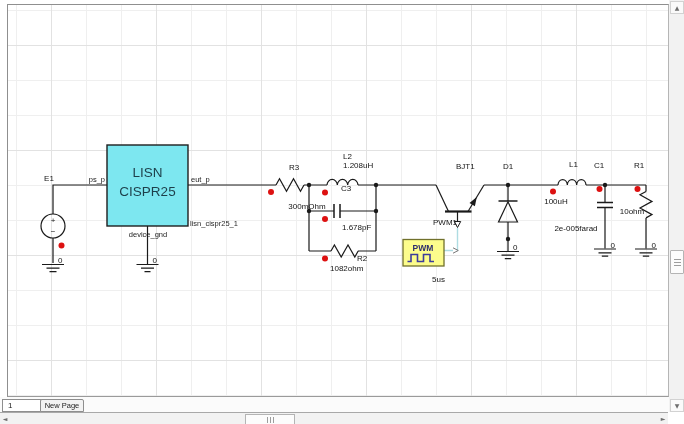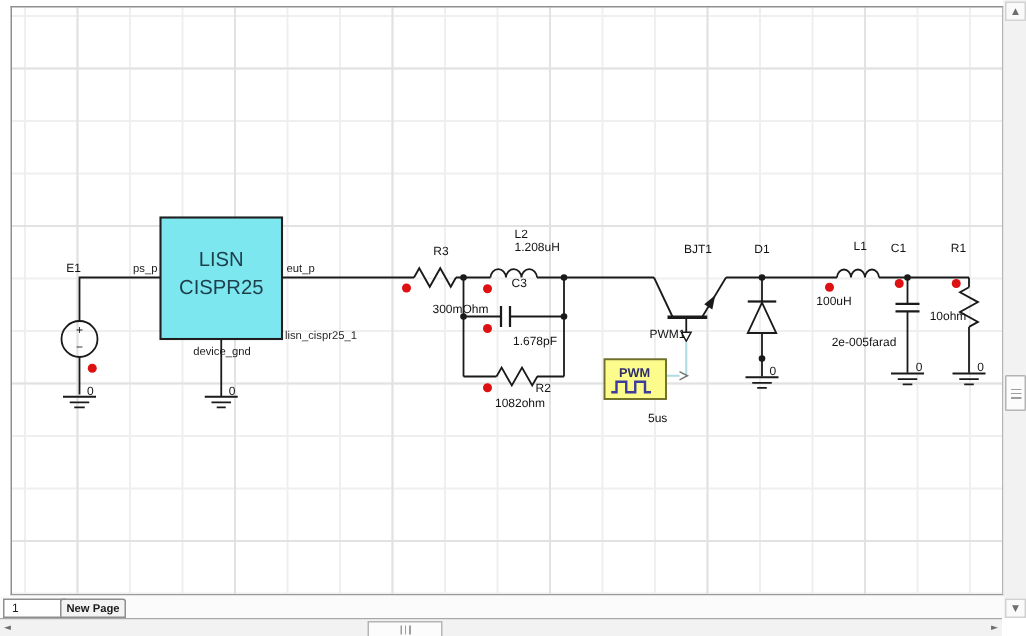--- a/index.html
+++ b/index.html
@@ -34,21 +34,21 @@
   .vscroll .down{left:1px;top:399px;width:12px;height:11px;}
   .vthumb{position:absolute;left:1px;top:250px;width:12px;height:22px;background:#fcfcfc;
           border:1px solid #b4b4b4;border-radius:1px;display:flex;align-items:center;justify-content:center;}
   .vthumb .grip{width:7px;height:7px;
      background:repeating-linear-gradient(#9d9d9d 0 1px, transparent 1px 3px);}
   .tabstrip{position:absolute;left:0;top:397px;width:669px;height:15px;background:#fbfbfb;
             border-bottom:1px solid #a8a8a8;}
   .pagenum{position:absolute;left:2px;top:2px;width:35px;height:11px;background:#fff;
            border:1px solid #8e8e8e;font-size:8px;color:#222;padding-left:5px;line-height:11px;}
   .pagetab{position:absolute;left:40px;top:2px;width:42px;height:11px;background:#f3f3f3;
-           border:1px solid #8e8e8e;border-radius:2px 2px 0 0;font-size:7.5px;font-weight:bold;
+           border:1px solid #8e8e8e;border-radius:2px 2px 0 0;font-size:7.5px;font-weight:normal;
            color:#1c1c1c;text-align:center;line-height:11px;}
   .hscroll{position:absolute;left:0;top:413px;width:668px;height:11px;background:#f2f2f2;}
   .hscroll .left{left:0;top:1px;width:10px;height:9px;border:none;background:none;}
   .hscroll .right{left:658px;top:1px;width:10px;height:9px;border:none;background:none;}
   .hthumb{position:absolute;left:245px;top:1px;width:48px;height:9px;background:#fcfcfc;
           border:1px solid #b4b4b4;display:flex;align-items:center;justify-content:center;}
   .hthumb .grip{width:7px;height:6px;
      background:repeating-linear-gradient(90deg,#9d9d9d 0 1px, transparent 1px 3px);}
   .corner{position:absolute;left:668px;top:412px;width:16px;height:12px;background:#fff;}
 </style>

